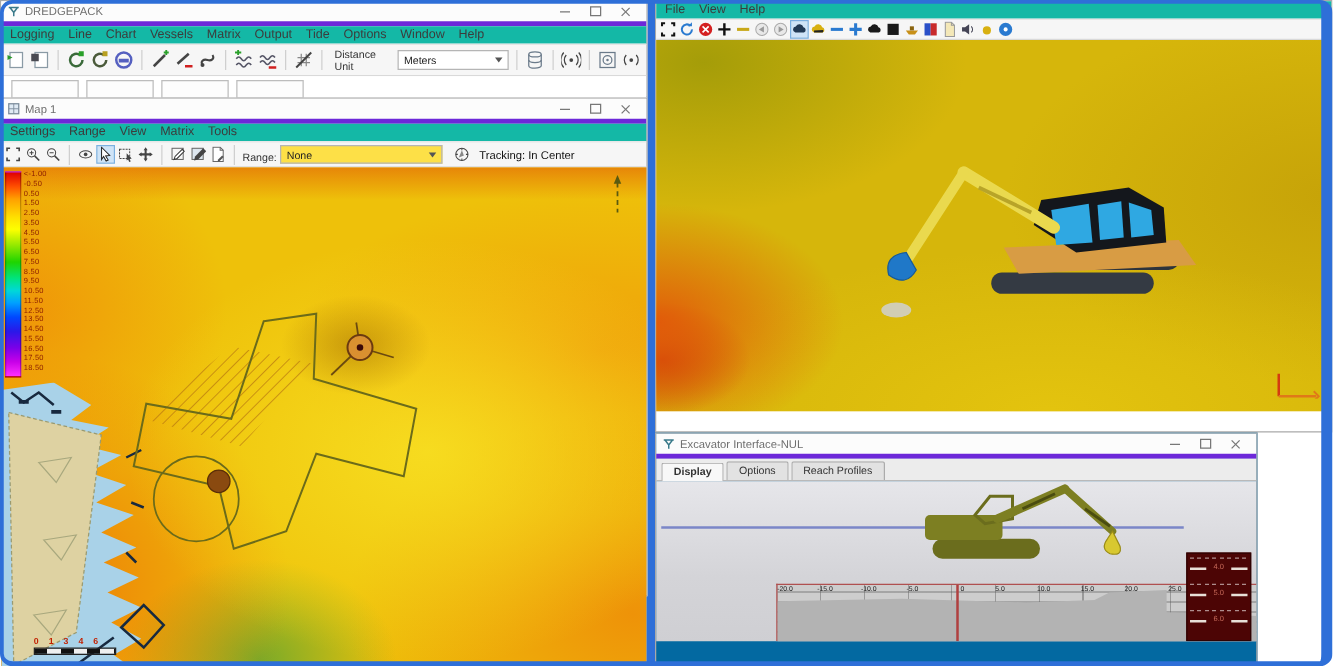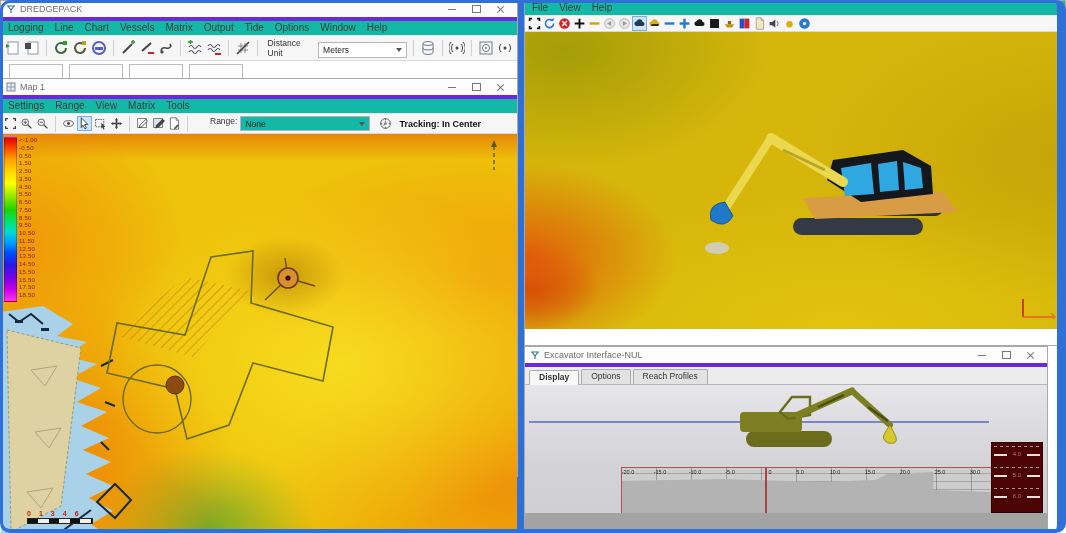--- a/index.html
+++ b/index.html
@@ -22,31 +22,31 @@
            border-top:1px solid #e5e5e5;border-bottom:1px solid #d9d9d9}
   .sep{width:1px;height:16px;background:#cfcfcf;margin:0 3px}
   .ic{display:inline-block;width:16px;height:16px;flex:none;position:relative}
   .ic svg{width:100%;height:100%;display:block}
   .ic.sm{width:13px;height:13px}
   .ic.sel{background:#cfe4f7;outline:1px solid #7ab0e0}
   
   #win-dp{left:0;top:0;width:518px;height:78px;background:#fff}
   .dp-stats{display:flex;gap:6px;padding:3px 8px;background:#fff}
   .stat-box{width:52px;height:13px;border:1px solid #bdbdbd;background:#fdfdfd}
-  .du-wrap{display:flex;align-items:flex-end;gap:4px;font-size:8.5px;color:#333;margin-left:4px}
+  .du-wrap{display:flex;align-items:center;gap:4px;font-size:8.5px;color:#333;margin-left:4px}
   .du-sel{width:86px;height:14px;border:1px solid #b5b5b5;background:#fff;display:flex;align-items:center;
           justify-content:space-between;padding:0 4px;font-size:8.5px;color:#222}
   .dd-arrow{width:0;height:0;border-left:3px solid transparent;border-right:3px solid transparent;border-top:4px solid #555}
   
   #win-map{left:0;top:78px;width:518px;height:399px}
   .map-toolbar{height:17px;padding:1px 3px}
-  .range-wrap{display:flex;align-items:flex-start;gap:3px;font-size:8.5px;color:#333;margin-left:16px}
-  .range-sel{width:120px;height:13px;border:1px solid #b5b5b5;background:#14b8a6;display:flex;align-items:center;
+  .range-wrap{display:flex;align-items:flex-end;gap:3px;font-size:8.5px;color:#333;margin-left:0}
+  .range-sel{width:120px;height:13px;border:1px solid #b5b5b5;background:#fde047;display:flex;align-items:center;
              justify-content:space-between;padding:0 4px;font-size:8.5px;color:#222}
-  .tracking{font-size:9px;font-weight:bold;color:#111;margin-left:4px;white-space:nowrap}
+  .tracking{font-size:9px;font-weight:normal;color:#111;margin-left:4px;white-space:nowrap}
   .map-canvas{position:relative;overflow:hidden;height:406px;cursor:crosshair;
     background:
       radial-gradient(60px 40px at 55% 35%, rgba(150,95,0,.45), transparent),
       radial-gradient(240px 170px at 66% 56%, rgba(248,225,35,.85), transparent),
       radial-gradient(170px 150px at 2% 28%, rgba(240,140,8,.85), transparent),
       radial-gradient(210px 190px at 4% 83%, rgba(238,115,6,.95), transparent),
       radial-gradient(250px 130px at 93% 36%, rgba(240,150,10,.75), transparent),
       radial-gradient(230px 160px at 98% 88%, rgba(238,135,8,.8), transparent),
       radial-gradient(110px 80px at 40% 97%, rgba(108,168,44,.9), transparent),
       linear-gradient(to bottom, rgba(230,128,8,.9), rgba(230,128,8,0) 26px),
@@ -71,21 +71,21 @@
     background:
       radial-gradient(210px 120px at 7% 6%, rgba(148,148,8,.75), transparent),
       radial-gradient(150px 95px at 0% 76%, rgba(226,88,10,.95), transparent),
       radial-gradient(70px 45px at 1% 86%, rgba(198,44,6,.85), transparent),
       radial-gradient(320px 130px at 58% 100%, rgba(236,204,16,.6), transparent),
       radial-gradient(260px 150px at 100% 42%, rgba(186,148,6,.55), transparent),
       #d6b60b}
   .exc3d{position:absolute;left:150px;top:88px;width:300px;height:145px}
   .axis3d{position:absolute;right:8px;bottom:10px;width:36px;height:26px}
   
-  #win-exc{left:524px;top:346px;width:524px;height:187px;background:#a3a3a3}
+  #win-exc{left:524px;top:346px;width:482px;height:187px;background:#0369a1}
   .tabbar{display:flex;gap:2px;padding:2px 4px 0;background:#ececec;border-bottom:1px solid #b9b9b9;height:15px}
   .tab{padding:1px 9px;border:1px solid #ababab;border-bottom:none;background:#e2e2e2;font-size:8.5px;color:#333;
        border-radius:2px 2px 0 0}
   .tab.active{background:#f8f8f8;font-weight:bold;position:relative;top:1px}
   .info-row{display:flex;align-items:center;gap:6px;padding:4px 6px;height:17px;background:#f0f0f0;position:relative}
   .info-box{border:1px solid #c2c2c2;background:#f7f7f7;font-size:8.5px;color:#222;padding:2px 10px;white-space:nowrap}
   .cut-box{margin-left:auto;margin-right:4px;padding:2px 8px}
   .profile{position:relative;height:128px;overflow:hidden;
     background:linear-gradient(#e6e6ea 0%,#d4d4d8 60%,#cfcfd3 100%)}
   .waterline{position:absolute;left:4px;right:58px;top:36px;height:2px;background:#7b86c8;z-index:2}

